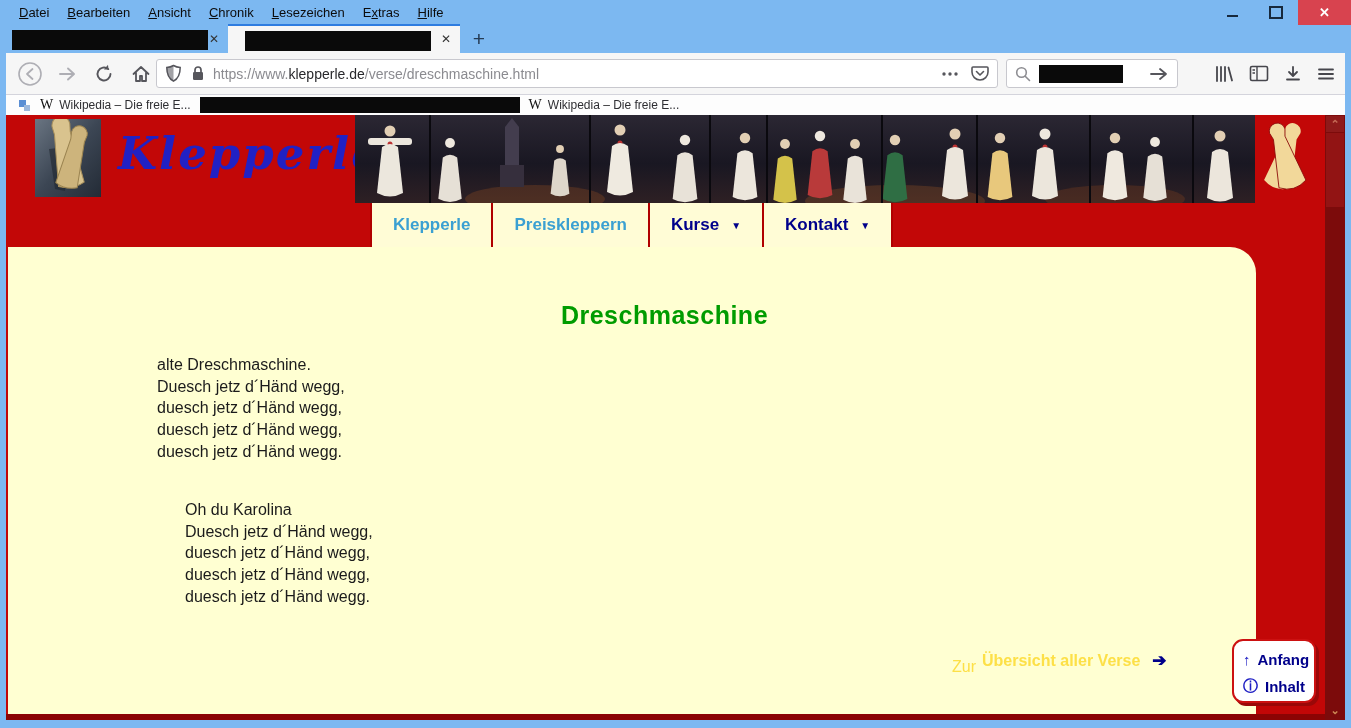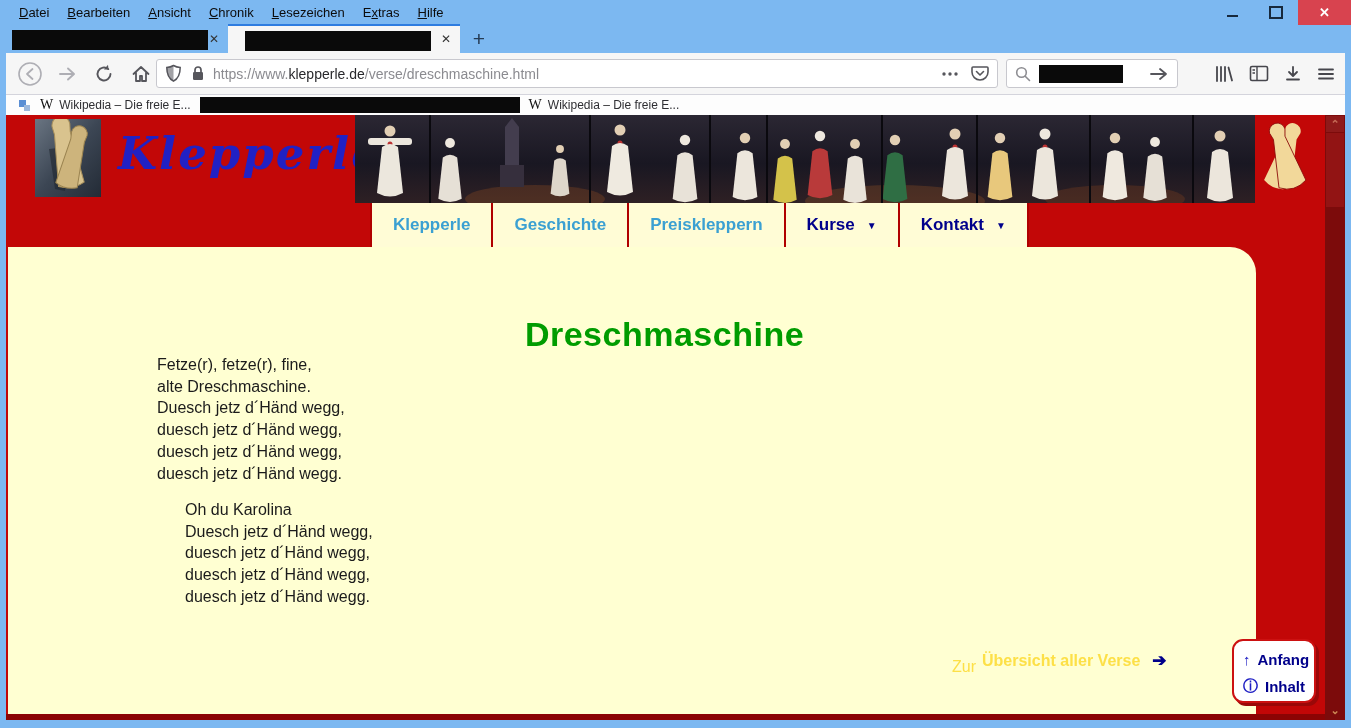--- a/index.html
+++ b/index.html
@@ -64,21 +64,21 @@
   .klepper-emblem{position:absolute;right:28px;top:3px;width:64px;height:80px;}
 
   .site-nav{position:absolute;left:364px;top:88px;height:44px;display:flex;}
   .nav-item{background:#fffcd6;border-right:2px solid #b00000;display:flex;align-items:center;justify-content:center;gap:12px;padding:0 21px;font-size:17px;font-weight:bold;white-space:nowrap;}
   .nav-item:first-child{border-left:2px solid #b00000;}
   .nav-link{color:#3ba0d2;}
   .nav-navy{color:#00008b;}
   .nav-caret{font-size:10px;color:#00008b;}
 
   .content{position:absolute;left:2px;top:132px;width:1248px;height:467px;background:#ffffd2;border-radius:0 26px 0 0;}
-  .page-title{position:absolute;left:0;top:200px;width:1317px;text-align:center;font-size:34px;font-weight:bold;color:#009c00;letter-spacing:0.5px;}
+  .page-title{position:absolute;left:0;top:186px;width:1317px;text-align:center;font-size:25px;font-weight:bold;color:#009c00;letter-spacing:0.5px;}
   .verse{position:absolute;left:151px;font-size:16px;line-height:21.7px;color:#1b1b1b;}
   .verse-1{top:239px;}
   .verse-2{top:384px;margin-left:28px;}
 
   .footer-link{position:absolute;left:946px;top:530px;font-size:16px;display:flex;align-items:center;}
   .fl-prefix{color:#fde047;margin-top:13px;}
   .fl-link{color:#fde047;font-weight:bold;margin-left:6px;}
   .fl-arrow{color:#00008b;font-weight:bold;margin-left:12px;font-size:17px;}
 
   .quicknav{position:absolute;left:1226px;top:524px;width:84px;height:64px;background:#fff;border:2px solid #cc1111;border-radius:11px;box-shadow:3px 3px 0 #9a0808;padding:6px 0 0 9px;box-sizing:border-box;}
@@ -352,41 +352,37 @@
     <g transform="rotate(-16 32 40)">
       <path d="M24 12 a8 8 0 0 1 16 0 l-2 7 l8 48 q-14 9 -28 0 l8 -48 z" fill="#f2d89a" stroke="#8a0808" stroke-width="0.8"></path>
     </g>
   </svg>
 
   <div class="site-nav">
     <div class="nav-item">
         <span class="nav-link">Klepperle</span>
       </div>
     <div class="nav-item">
-        <span class="nav-link">Geschichte</span>
-      </div>
-    <div class="nav-item">
         <span class="nav-link">Preiskleppern</span>
       </div>
     <div class="nav-item">
         <span class="nav-navy">Kurse</span>
         <span class="nav-caret">▼</span>
       </div>
     <div class="nav-item">
         <span class="nav-navy">Kontakt</span>
         <span class="nav-caret">▼</span>
       </div>
   </div>
 
   <div class="content"></div>
 
   <div class="page-title">Dreschmaschine</div>
 
   <div class="verse verse-1">
-    <div>Fetze(r), fetze(r), fine,</div>
     <div>alte Dreschmaschine.</div>
     <div>Duesch jetz d´Händ wegg,</div>
     <div>duesch jetz d´Händ wegg,</div>
     <div>duesch jetz d´Händ wegg,</div>
     <div>duesch jetz d´Händ wegg.</div>
   </div>
 
   <div class="verse verse-2">
     <div>Oh du Karolina</div>
     <div>Duesch jetz d´Händ wegg,</div>

